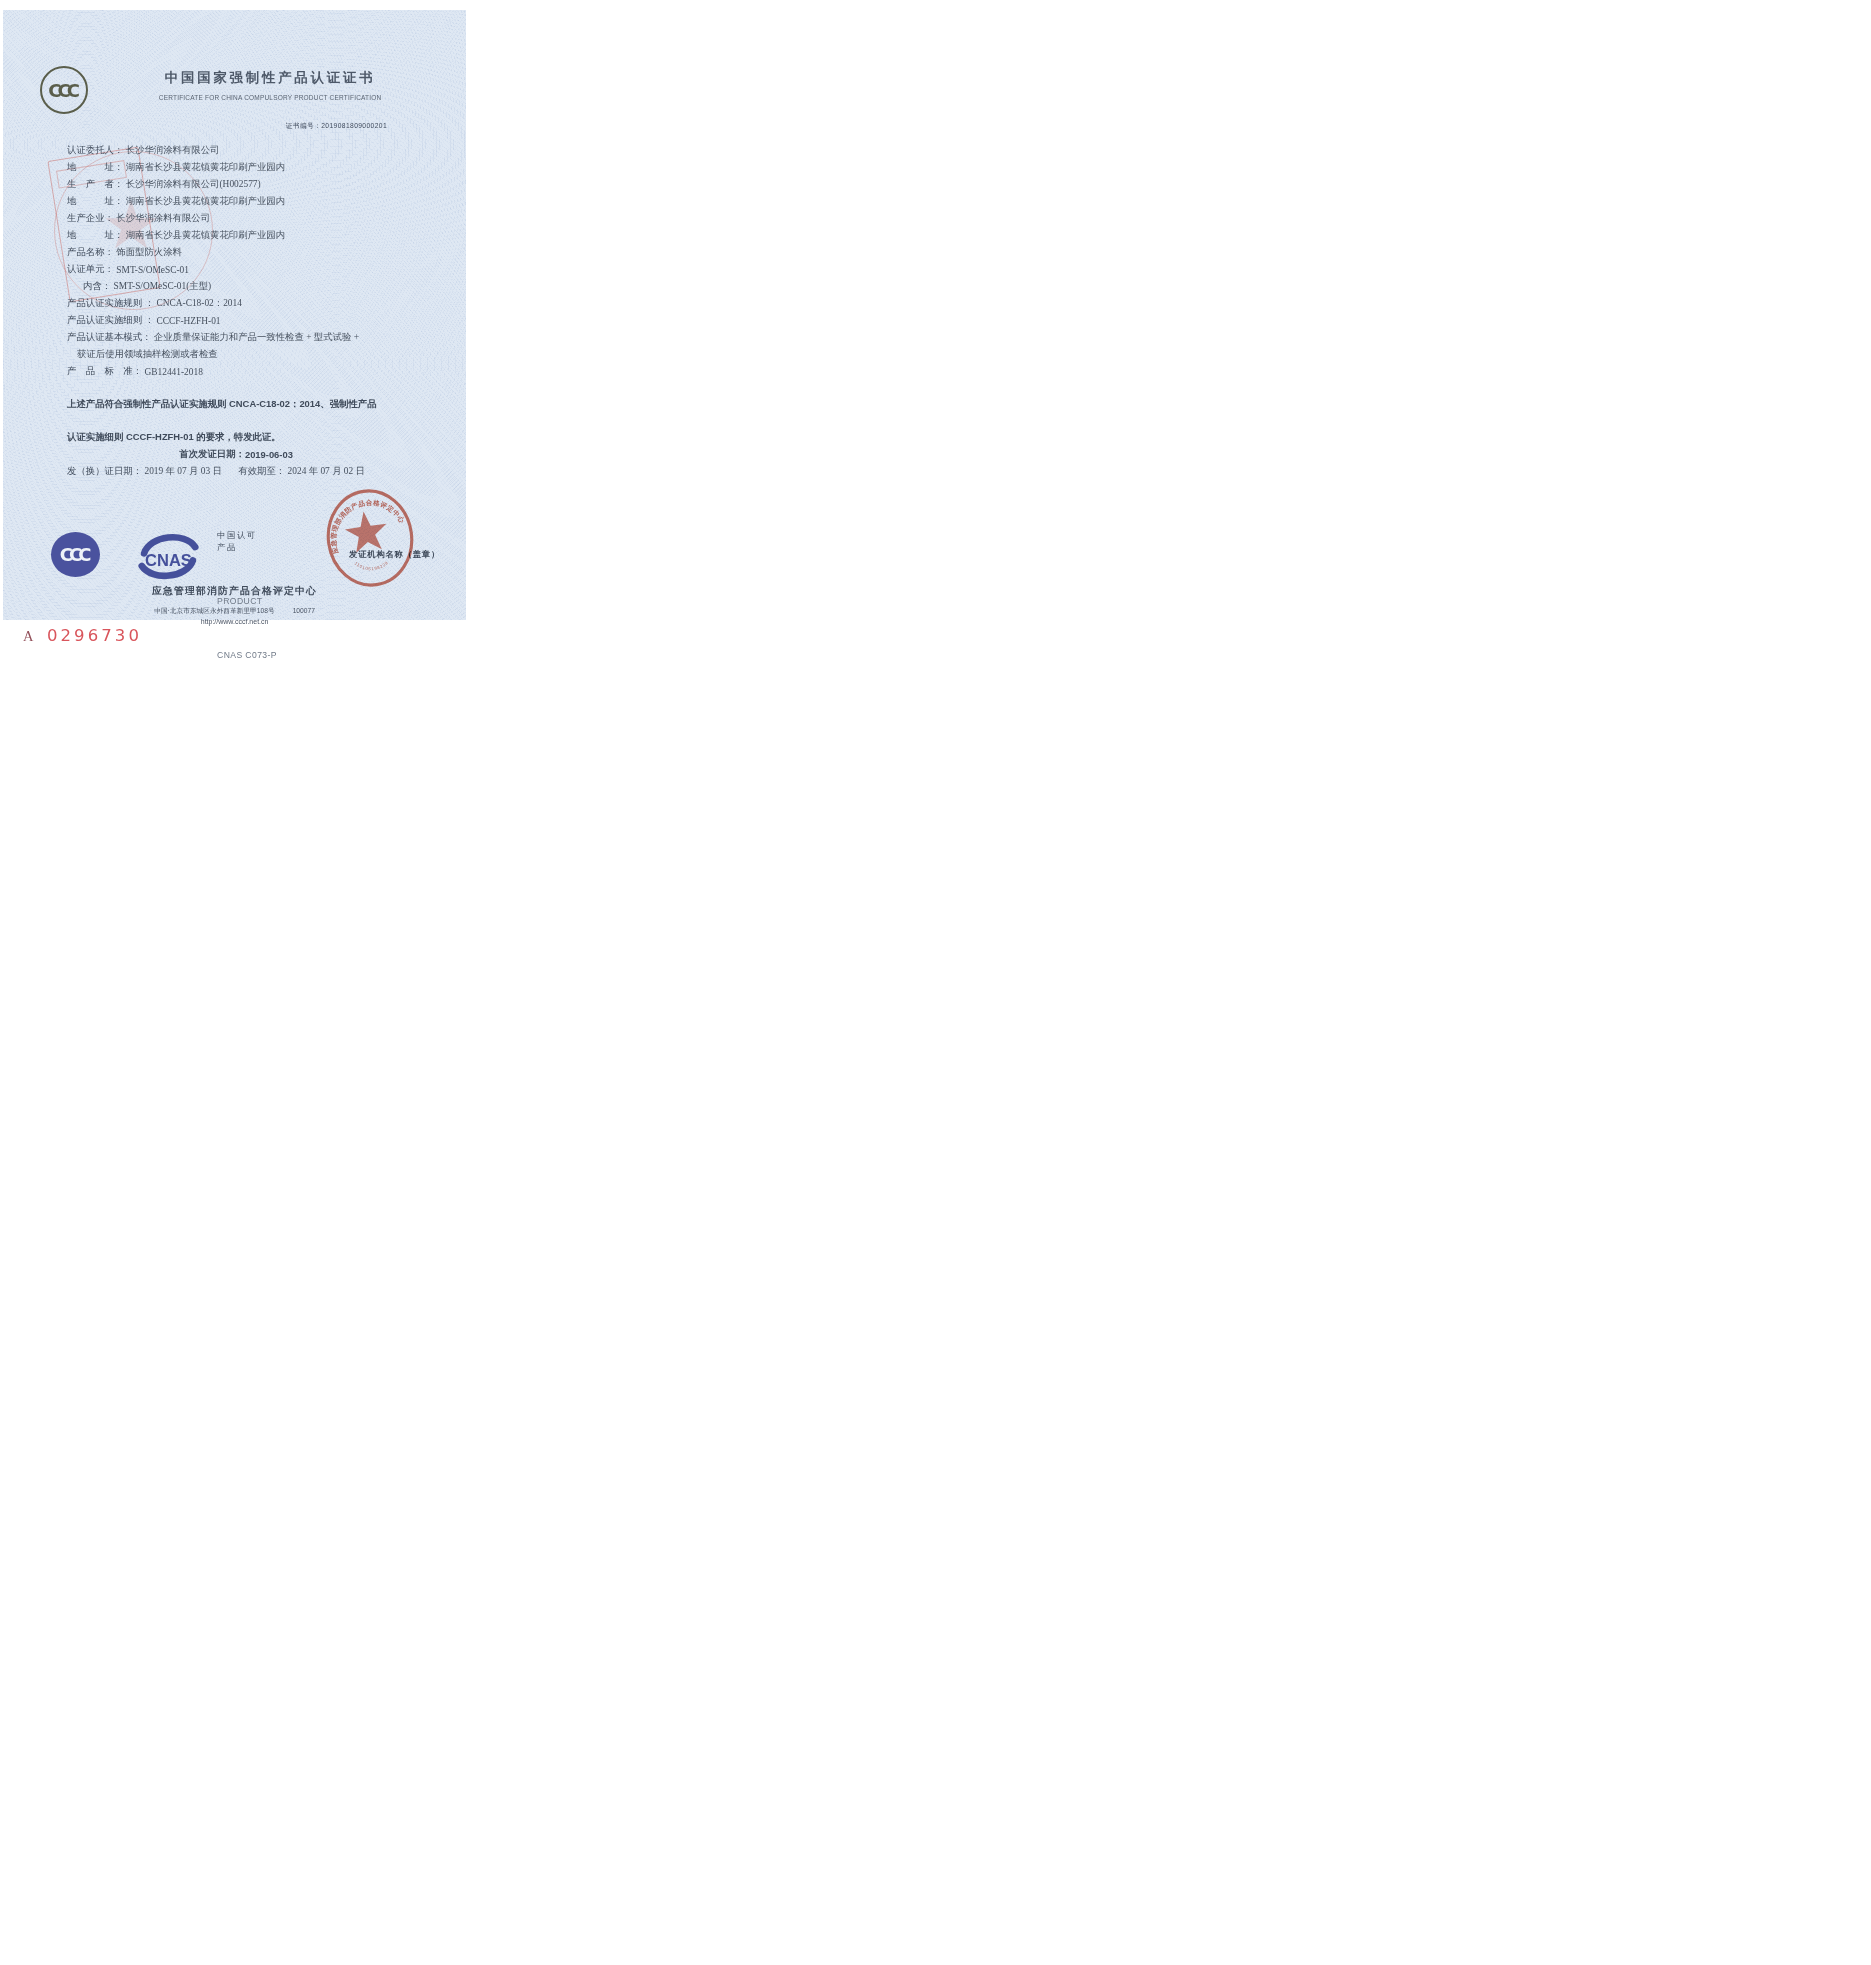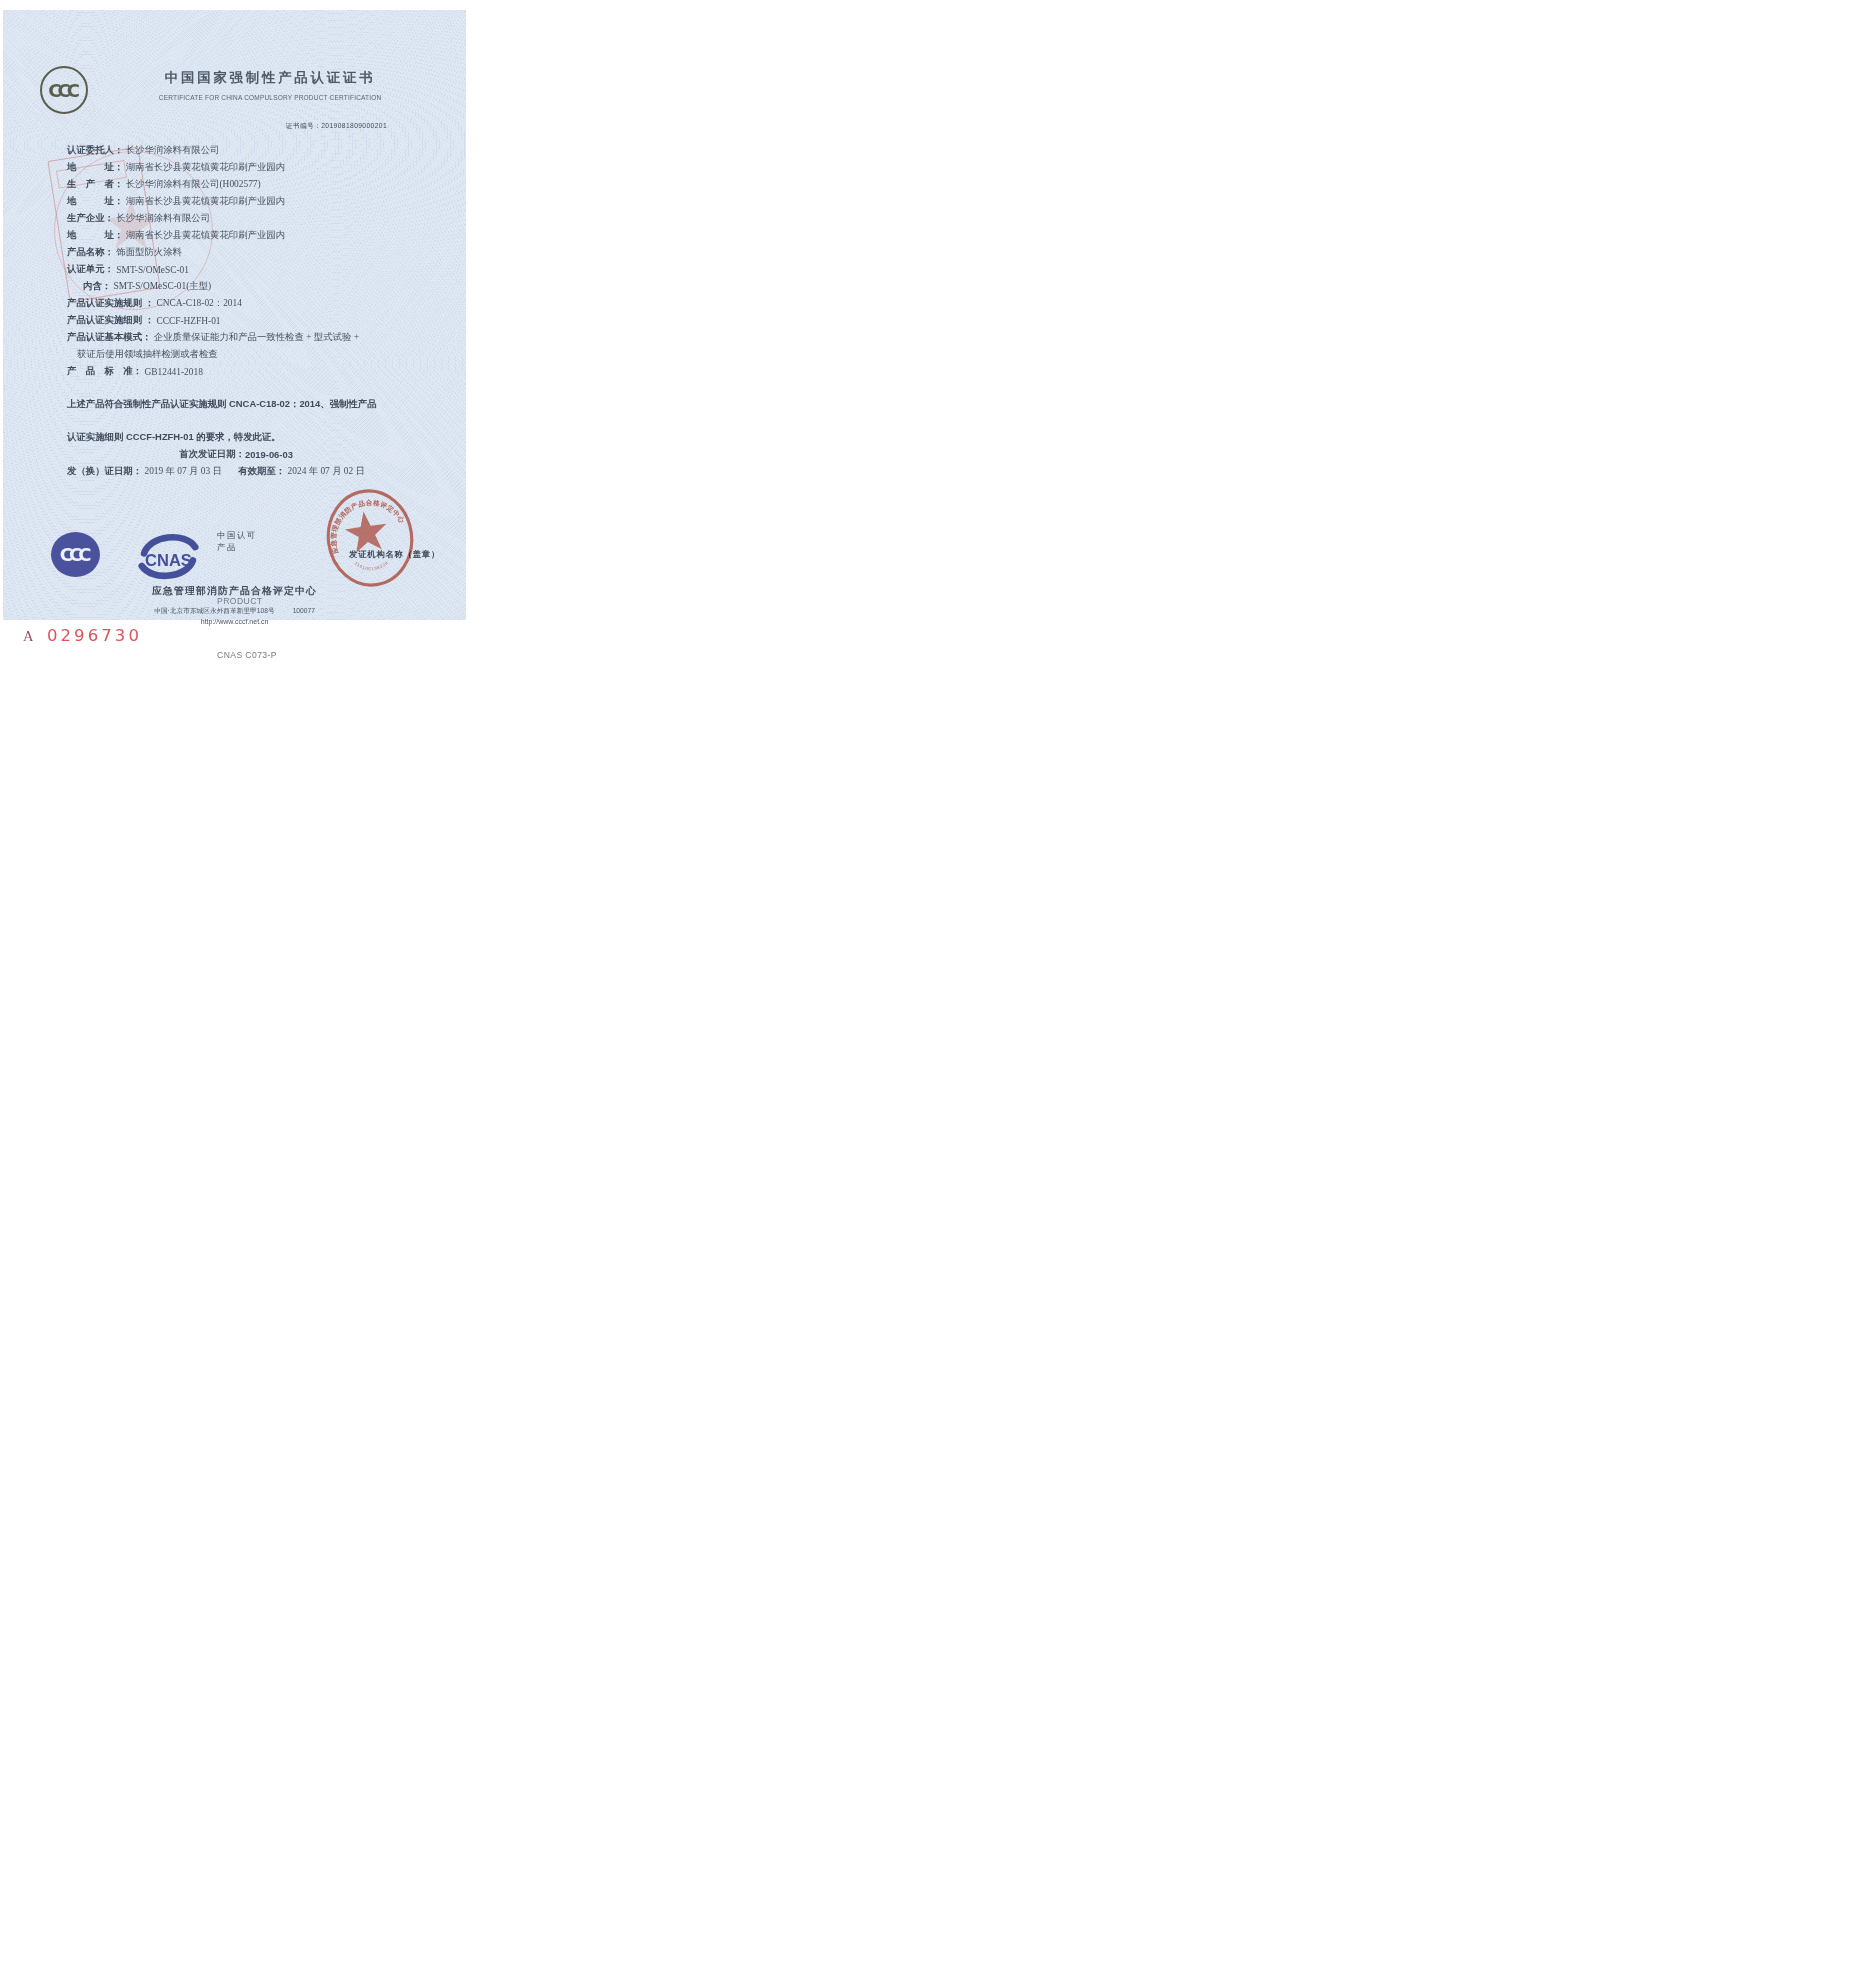--- a/index.html
+++ b/index.html
@@ -17,21 +17,21 @@
   .cccTop{position:absolute;left:37px;top:56px;width:44px;height:44px;border:2px solid #5a5e4b;border-radius:50%;
           display:flex;align-items:center;justify-content:center;}
   .cccTop span{font-weight:bold;font-size:18px;letter-spacing:-3.9px;color:#5a5e4b;margin-left:-3.9px;font-family:"DejaVu Sans",sans-serif;}
   .titleBlock{position:absolute;left:94px;top:59px;width:346px;text-align:center;}
   .titleCn{font-size:13.4px;font-weight:bold;letter-spacing:2.8px;color:#4d5868;}
   .titleEn{margin-top:7px;font-size:6.5px;letter-spacing:0.2px;color:#5a6472;font-weight:500;}
   .certNo{position:absolute;right:79px;top:112px;font-size:6.7px;font-weight:500;color:#3f4a5c;letter-spacing:0.4px;}
   
   .rows{position:absolute;left:64px;top:132px;width:338px;}
   .row{height:17px;display:flex;align-items:center;font-size:9.4px;white-space:nowrap;}
-  .lbl{font-weight:bold;color:#3f4a5a;}
+  .lbl{font-weight:normal;color:#3f4a5a;}
   .val{font-weight:400;color:#46505e;margin-left:2.4px;font-family:Liberation Serif, serif;}
   .indent{padding-left:16px;}
   .boldline{font-weight:bold;color:#3f4a5a;margin-top:16px;}
   .centerline{justify-content:center;font-weight:bold;color:#3f4a5a;}
   .gapBig{width:16.5px;}
   
   .notice{position:absolute;left:23.6px;top:459px;width:422px;text-align:center;}
   .notice .nrow{height:17px;display:flex;align-items:center;justify-content:center;font-size:9.8px;font-weight:600;color:#46505e;white-space:nowrap;}
   .ulink{text-decoration:underline;text-underline-offset:2.4px;font-weight:600;}
   

